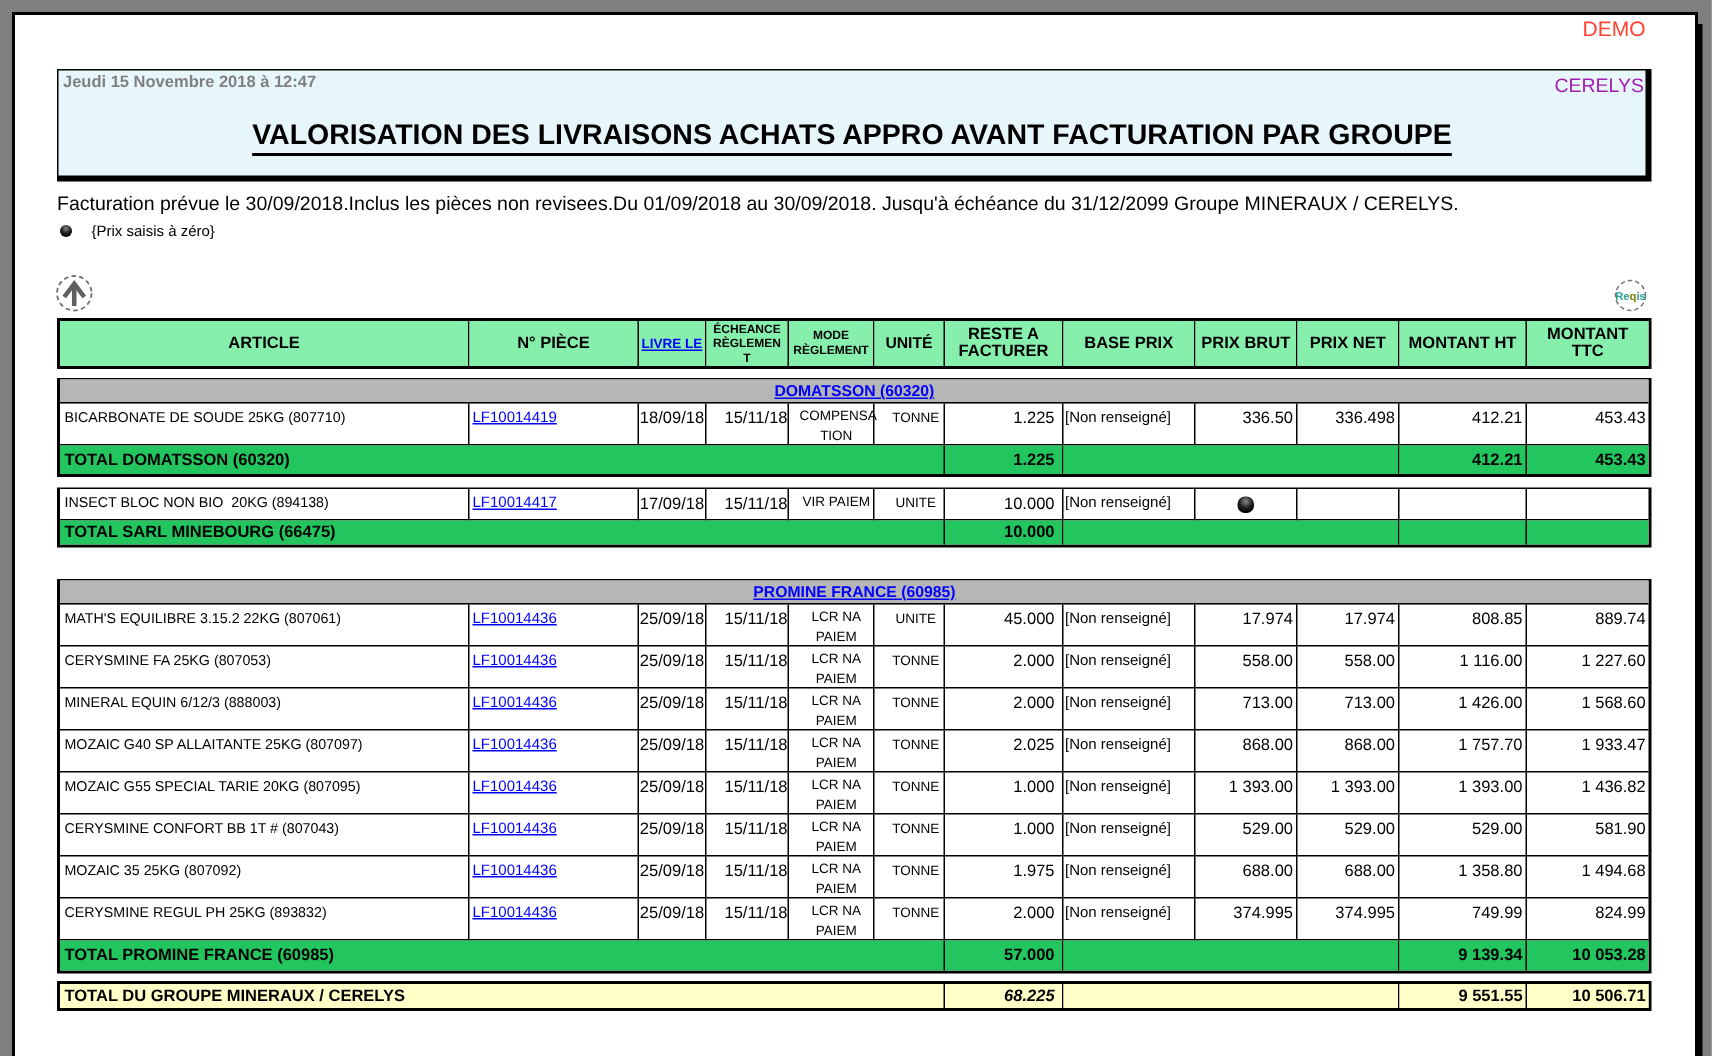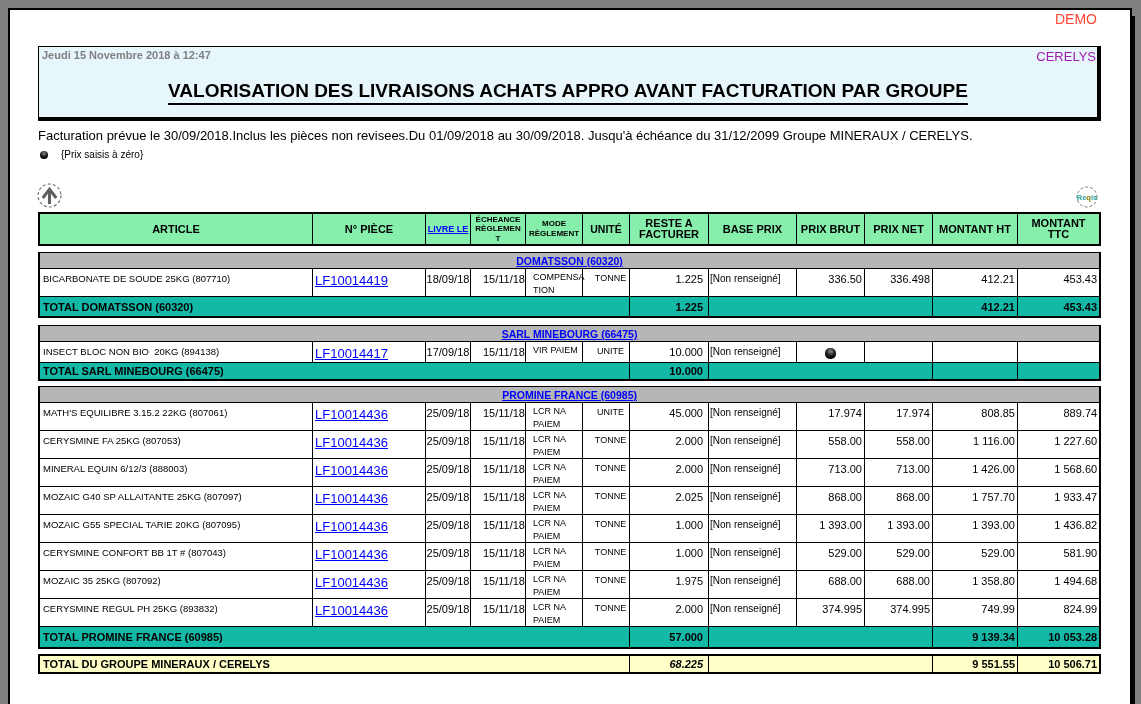--- a/index.html
+++ b/index.html
@@ -28,30 +28,30 @@
 td.lastc { border-right:none; }
 tr.lastr td { border-bottom:none; }
 .hdr td { background:#86efac; text-align:center; vertical-align:middle; height:30px;
   font-weight:bold; font-size:11px; line-height:11px; white-space:normal; }
 .hdr td.tiny { font-size:8px; line-height:9.5px; }
 .hdr td.sml { font-size:8px; line-height:10px; }
 .grp td { background:#b6b6b6; text-align:center; height:16px; vertical-align:middle; line-height:12px; }
 .glink { color:#0000ff; font-weight:bold; font-size:10.5px; text-decoration:underline; }
 .hlink { color:#0000ff; text-decoration:underline; }
 td.art { font-size:9.5px; padding:4px 0 0 3px; }
-td.lnk { font-size:13px; padding:4px 0 0 2px; color:#0000ff; }
+td.lnk { font-size:10px; padding:4px 0 0 2px; color:#0000ff; }
 td.lnk span { text-decoration:underline; }
 td.dt  { font-size:11px; text-align:center; padding-top:4px; }
-td.mode{ font-size:9px; line-height:12.5px; text-align:left; padding:2px 0 0 7px; white-space:normal; overflow:visible;margin-top:48px; }
+td.mode{ font-size:9px; line-height:12.5px; text-align:center; padding:2px 0 0 7px; white-space:normal; overflow:visible;margin-top:48px; }
 td.unit{ font-size:9px; text-align:center; padding:4px 0 0 9px; }
 td.num { font-size:11px; text-align:right; padding:4px 2px 0 0; }
 td.reste { padding-right:5px; }
 td.dt2 { text-align:right; padding-right:0; }
 td.base{ font-size:10px; padding:4px 0 0 1px; }
-.tot td { background:#14b8a6; font-weight:bold; vertical-align:middle; height:20px; }
+.tot td { background:#22c55e; font-weight:bold; vertical-align:middle; height:20px; }
 #sec1 .tot td { height:19px; }
 #sec2 .tot td { height:16px; }
 .tot td.lbl { font-size:11px; padding-left:3px; }
 .tot td.num { font-size:11px; padding-top:0; }
 .gtot td { background:#ffffc8; font-weight:bold; vertical-align:middle; height:16px; }
 .gtot td.lbl { font-size:11px; padding-left:3px; }
 .gtot td.num { font-size:11px; padding-top:0; }
 td.it { font-style:italic; }
 </style>
 </head>
@@ -165,23 +165,20 @@
           <col style="width:57px">
           <col style="width:47px">
           <col style="width:79px">
           <col style="width:88px">
           <col style="width:68px">
           <col style="width:68px">
           <col style="width:85px">
           <col style="width:81px">
         </colgroup>
    <tbody>
-          <tr class="grp">
-            <td colspan="12" class="lastc"><span class="glink">SARL MINEBOURG (66475)</span></td>
-          </tr>
    <tr style="height:21px;">
     <td class="art">INSECT BLOC NON BIO&nbsp; 20KG (894138)</td>
     <td class="lnk"><span>LF10014417</span></td>
     <td class="dt">17/09/18</td>
     <td class="dt dt2">15/11/18</td>
     <td class="mode">VIR PAIEM</td>
     <td class="unit">UNITE</td>
     <td class="num reste">10.000</td>
     <td class="base">[Non renseigné]</td>
     <td style="text-align:center; padding-top:2px;"><span class="dot" style="width:11px;height:11px;margin:0;border-radius:45%;"></span></td>

